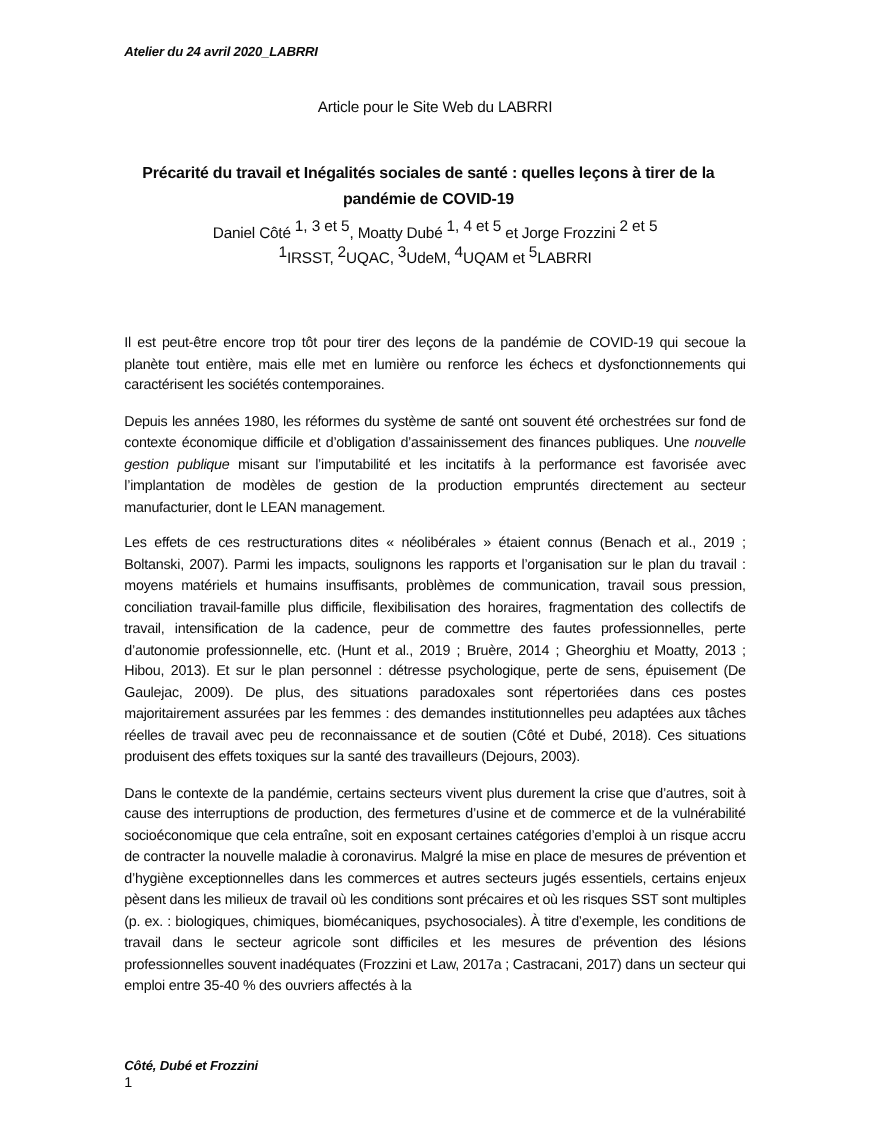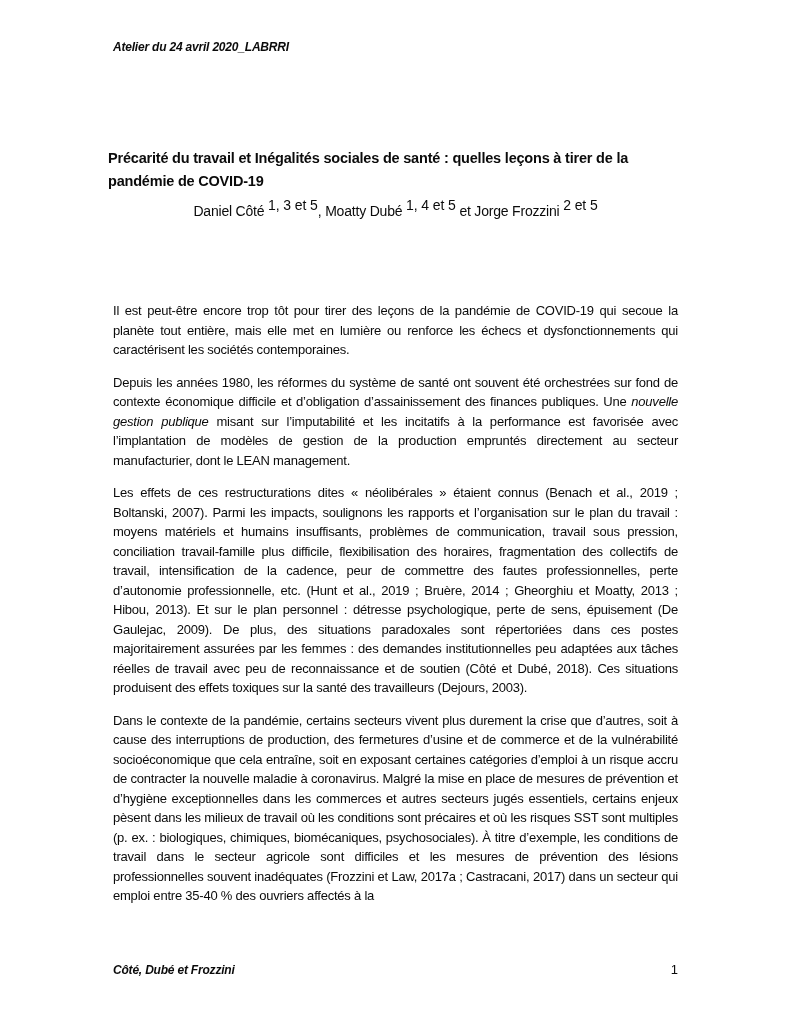--- a/index.html
+++ b/index.html
@@ -18,22 +18,22 @@
     letter-spacing: -0.2px;
   }
 
   .meta {
     position: absolute; left: 113px; right: 113px; top: 86px;
     text-align: center; font-size: 14px; line-height: 23px;
     letter-spacing: -0.2px;
   }
 
   .title-block {
-    position: absolute; left: 108px; right: 100px; top: 147px;
-    font-size: 14.5px; font-weight: 700;
+    position: absolute; left: 88px; right: 100px; top: 147px;
+    text-align: center; font-size: 14.5px; font-weight: 700;
     line-height: 23px; letter-spacing: -0.2px;
   }
   .title-block .tline { display: block; }
 
   .authors-block {
     position: absolute; left: 113px; right: 113px; top: 200px;
     text-align: center; font-size: 14px; line-height: 23px;
     letter-spacing: -0.2px;
   }
   sup {
@@ -45,42 +45,44 @@
     position: absolute; left: 113px; right: 113px; top: 281px;
     text-align: justify; font-size: 13px; line-height: 19.5px;
     letter-spacing: -0.22px;
     margin-top: 20px;
   }
   .body-text p { margin-bottom: 13px; }
   .body-text em { font-style: italic; }
 
   .footer {
     position: absolute; left: 113px; right: 113px; top: 962px;
-    display: flex; justify-content: space-between; align-items: baseline;
+    display: flex; justify-content: space-between; align-items: baseline; flex-direction: column;
   }
   .footer-authors { font-size: 12px; font-weight: 700; font-style: italic; letter-spacing: -0.2px; }
   .page-number { font-size: 13px; }
 </style>
 </head>
 <body>
 
 <div class="page">
 
   <div class="header-note">Atelier du 24 avril 2020_LABRRI</div>
 
   <div class="meta">
+    <div>Article pour le Site Web du LABRRI</div>
   </div>
 
   <h1 class="title-block">
     <span class="tline">Précarité du travail et Inégalités sociales de santé : quelles leçons à tirer de la</span>
     <span class="tline">pandémie de COVID-19</span>
   </h1>
 
   <div class="authors-block">
     <p class="authors-line"><span>Daniel Côté </span><sup>1, 3 et 5</sup><span>, Moatty Dubé </span><sup>1, 4 et 5</sup><span> et Jorge Frozzini </span><sup>2 et 5</sup></p>
+    <p class="affil-line"><sup>1</sup><span>IRSST, </span><sup>2</sup><span>UQAC, </span><sup>3</sup><span>UdeM, </span><sup>4</sup><span>UQAM et </span><sup>5</sup><span>LABRRI</span></p>
   </div>
 
   <div class="body-text">
     <p>Il est peut-être encore trop tôt pour tirer des leçons de la pandémie de COVID-19 qui secoue la planète tout entière, mais elle met en lumière ou renforce les échecs et dysfonctionnements qui caractérisent les sociétés contemporaines.</p>
     <p><span>Depuis les années 1980, les réformes du système de santé ont souvent été orchestrées sur fond de contexte économique difficile et d’obligation d’assainissement des finances publiques. Une </span><em>nouvelle gestion publique</em><span> misant sur l’imputabilité et les incitatifs à la performance est favorisée avec l’implantation de modèles de gestion de la production empruntés directement au secteur manufacturier, dont le LEAN management.</span></p>
     <p>Les effets de ces restructurations dites « néolibérales » étaient connus (Benach et al., 2019 ; Boltanski, 2007). Parmi les impacts, soulignons les rapports et l’organisation sur le plan du travail : moyens matériels et humains insuffisants, problèmes de communication, travail sous pression, conciliation travail-famille plus difficile, flexibilisation des horaires, fragmentation des collectifs de travail, intensification de la cadence, peur de commettre des fautes professionnelles, perte d’autonomie professionnelle, etc. (Hunt et al., 2019 ; Bruère, 2014 ; Gheorghiu et Moatty, 2013 ; Hibou, 2013). Et sur le plan personnel : détresse psychologique, perte de sens, épuisement (De Gaulejac, 2009). De plus, des situations paradoxales sont répertoriées dans ces postes majoritairement assurées par les femmes : des demandes institutionnelles peu adaptées aux tâches réelles de travail avec peu de reconnaissance et de soutien (Côté et Dubé, 2018). Ces situations produisent des effets toxiques sur la santé des travailleurs (Dejours, 2003).</p>
     <p>Dans le contexte de la pandémie, certains secteurs vivent plus durement la crise que d’autres, soit à cause des interruptions de production, des fermetures d’usine et de commerce et de la vulnérabilité socioéconomique que cela entraîne, soit en exposant certaines catégories d’emploi à un risque accru de contracter la nouvelle maladie à coronavirus. Malgré la mise en place de mesures de prévention et d’hygiène exceptionnelles dans les commerces et autres secteurs jugés essentiels, certains enjeux pèsent dans les milieux de travail où les conditions sont précaires et où les risques SST sont multiples (p. ex. : biologiques, chimiques, biomécaniques, psychosociales). À titre d’exemple, les conditions de travail dans le secteur agricole sont difficiles et les mesures de prévention des lésions professionnelles souvent inadéquates (Frozzini et Law, 2017a ; Castracani, 2017) dans un secteur qui emploi entre 35-40 % des ouvriers affectés à la</p>
   </div>
 
   <div class="footer">

